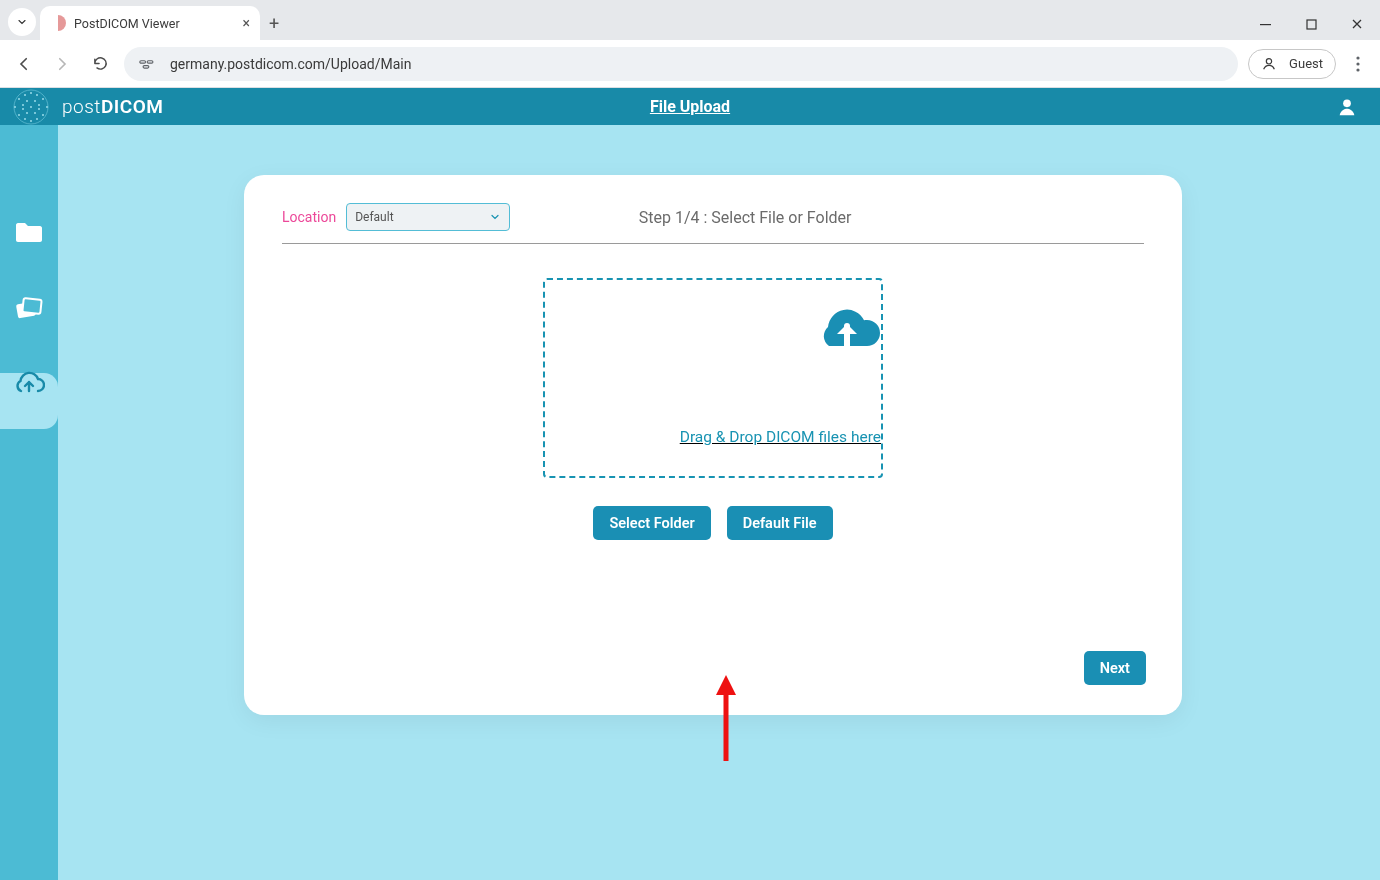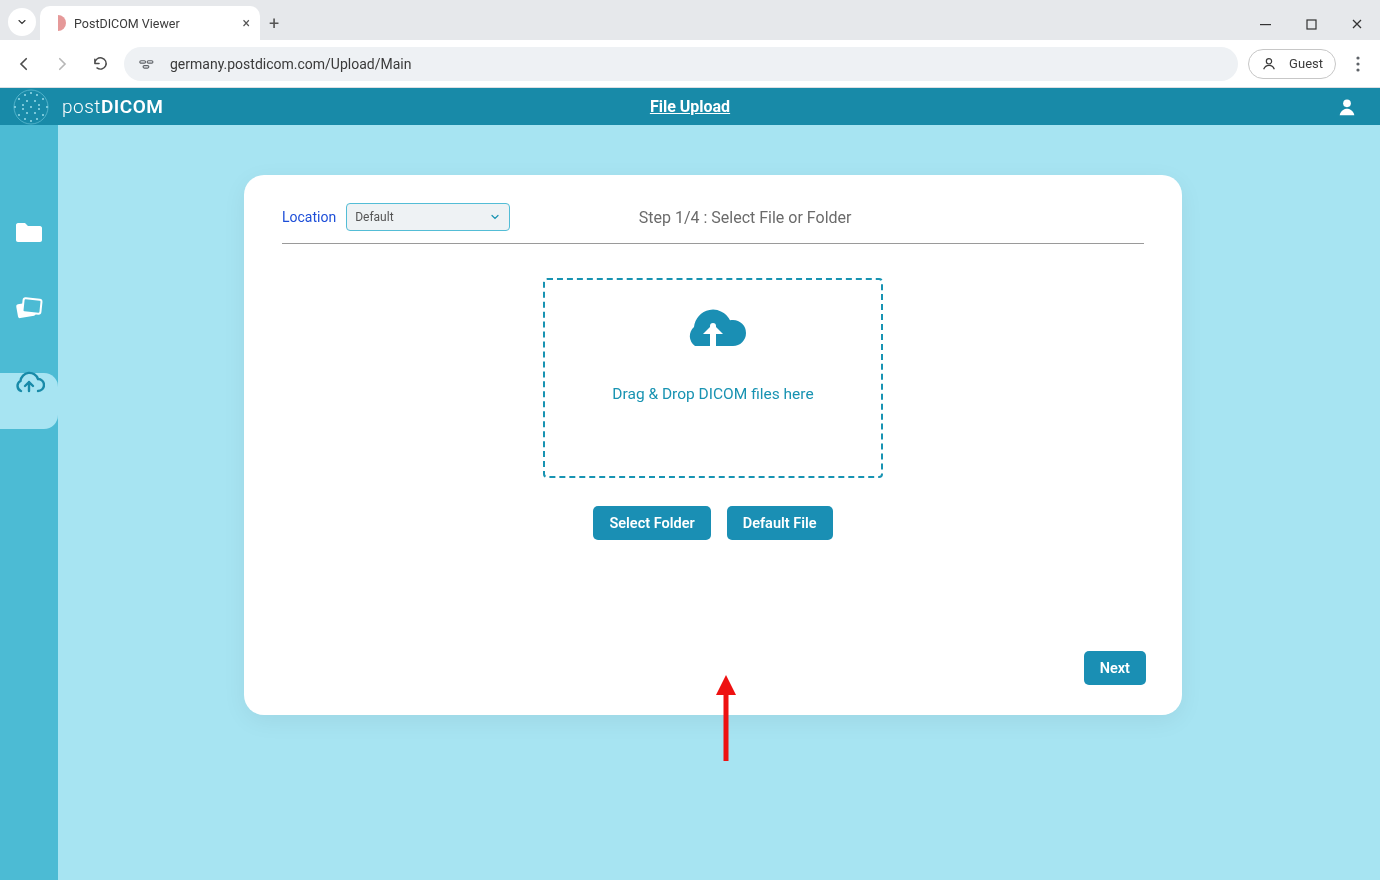--- a/index.html
+++ b/index.html
@@ -37,25 +37,25 @@
   .body-row { display:flex; height:755px; }
   .sidebar { width:58px; background:#4cbbd4; display:flex; flex-direction:column; align-items:center; padding-top:88px; gap:38px; position:relative;}
   .side-item { width:38px; height:38px; display:flex; align-items:center; justify-content:center; color:#fff; border-radius:8px; }
   .side-active-bg { position:absolute; left:0; width:58px; height:56px; background:#a7e4f2; border-top-right-radius:14px; border-bottom-right-radius:14px; top:248px; z-index:0;}
   .side-item.active { color:#188aa8; z-index:1; }
 
   .canvas { flex:1; background:#a7e4f2; position:relative; }
   .card { position:absolute; left:186px; top:50px; width:938px; height:540px; background:#fff; border-radius:20px; box-shadow: 0 6px 24px rgba(0,0,0,.06); padding:28px 38px; }
 
   .card-head { display:flex; align-items:center; gap:10px; border-bottom:1px solid #9a9a9a; padding-bottom:12px; }
-  .loc-label { color:#1d4ed8; font-size:14px; }
+  .loc-label { color:#ec4899; font-size:14px; }
   .loc-select { width:164px; height:28px; border:1px solid #53bdd6; border-radius:4px; background:#eef2f4; padding:0 8px; display:flex; align-items:center; justify-content:space-between; font-size:12px; color:#555; }
   .step-title { flex:1; text-align:center; color:#6b6b6b; font-size:16px; margin-left:-174px; }
 
-  .dropzone { width:340px; height:200px; border:2px dashed #1893b2; border-radius:4px; margin:34px auto 0; display:flex; flex-direction:column; align-items:center; justify-content:flex-start; padding-top:22px; gap:29px;}
+  .dropzone { width:340px; height:200px; border:2px dashed #1893b2; border-radius:4px; margin:34px auto 0; display:flex; flex-direction:column; align-items:flex-end; justify-content:flex-start; padding-top:22px; gap:72px;text-decoration:underline;}
   .dz-text { color:#1893b2; font-size:15.5px; }
 
   .btn-row { display:flex; gap:16px; justify-content:center; margin-top:28px; }
   .btn { background:#1a8fb4; color:#fff; border:none; border-radius:5px; height:34px; padding:0 16px; font-size:14.5px; font-weight:600; display:flex; align-items:center; }
   .btn.next { position:absolute; right:36px; bottom:30px; }
 
   
   .anno-arrow { position:absolute; left:654px; top:546px; pointer-events:none; z-index:5;}
 
 </style>

